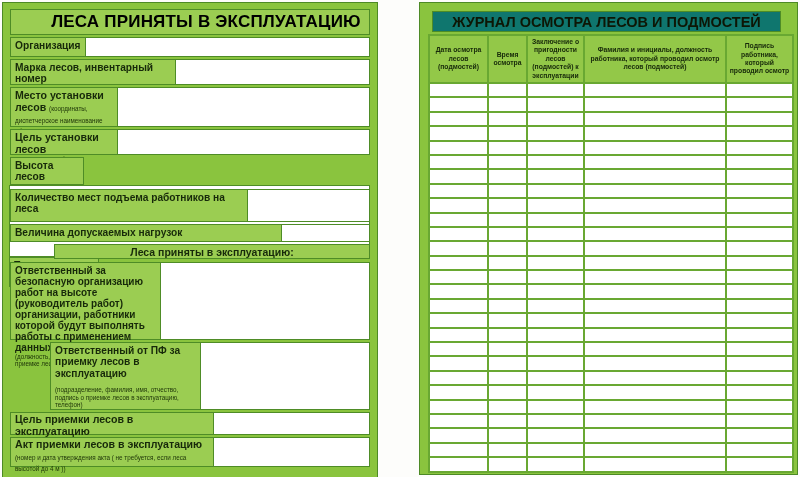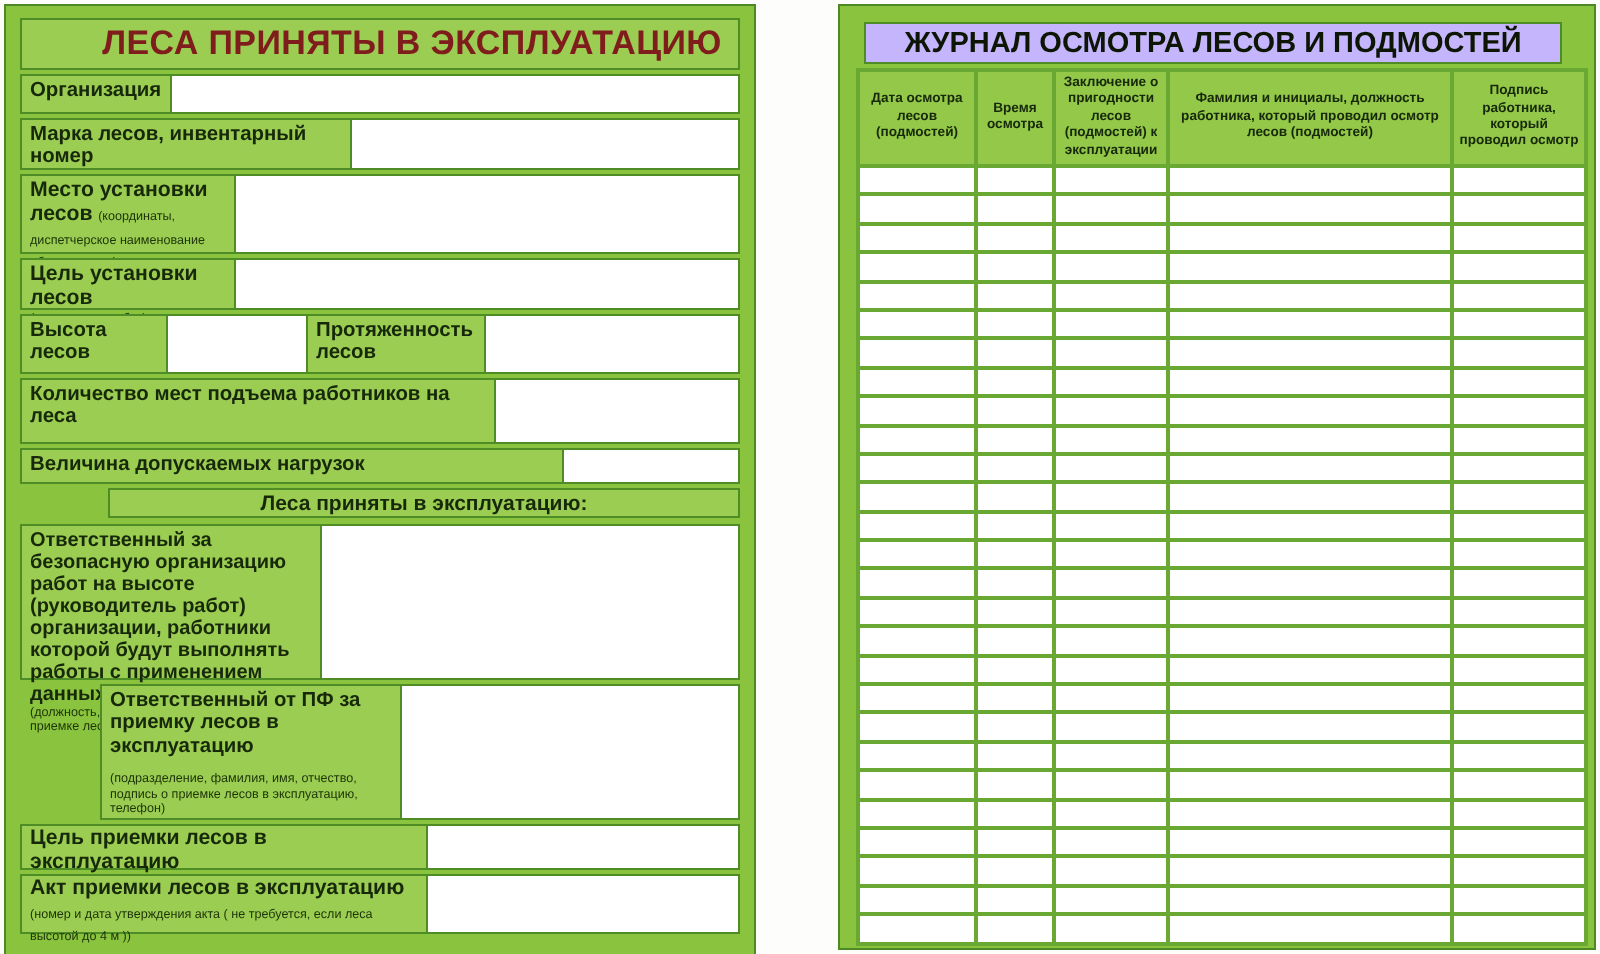--- a/index.html
+++ b/index.html
@@ -5,32 +5,32 @@
   html,body{margin:0;padding:0;background:#fdfdfb;}
   body{width:800px;height:477px;overflow:hidden;position:relative;
        font-family:"Liberation Sans",sans-serif;color:#17290a;}
   .form{position:absolute;background:#8ac43e;border:1px solid #4d8a26;box-sizing:border-box;}
   #left-form{left:2px;top:2px;width:376px;height:482px;padding:6px 7px;}
   #right-form{left:419px;top:2px;width:379px;height:473px;padding:8px 6px 6px 8px;}
   .cell{border:1.5px solid #4e8c26;box-sizing:border-box;background:#9bcd52;}
   .lrow{display:flex;margin-top:2px;}
   .lrow:first-child{margin-top:0;}
   .title-cell{display:flex;align-items:center;justify-content:center;
-      font-weight:bold;font-size:17px;letter-spacing:.2px;color:#7f1d1d;width:100%;padding-left:32px;}
+      font-weight:bold;font-size:17px;letter-spacing:.2px;color:#000000;width:100%;padding-left:32px;}
   .glabel{color:#17290a;font-weight:bold;font-size:10.2px;line-height:1.12;
       padding:2px 3px 1px 4px;flex-shrink:0;}
   .glabel .sub{display:inline;font-weight:normal;font-size:6.3px;line-height:1.15;color:#1d3408;}
   .col{display:flex;flex-direction:column;justify-content:space-between;}
   .col .sub{display:block;}
   .winput{background:#ffffff;flex:1;margin-left:-1.5px;}
   .section-cell{width:100%;display:flex;align-items:center;justify-content:center;
       font-weight:bold;font-size:10.5px;margin-left:44px;}
   .sm-main{display:block;font-weight:bold;font-size:10.6px;}
   
-  .jtitle{border:1.5px solid #4e8c26;box-sizing:border-box;background:#c4b5fd;
+  .jtitle{border:1.5px solid #4e8c26;box-sizing:border-box;background:#0f766e;
       height:21px;margin:0 10px 2px 4px;display:flex;align-items:center;justify-content:center;
       font-weight:bold;font-size:14.5px;color:#0d1605;}
   table{width:100%;border-collapse:collapse;table-layout:fixed;margin-top:1px;}
   th{border:2px solid #69a832;background:#93c848;color:#17290a;
       font-weight:bold;font-size:6.8px;line-height:1.25;padding:1px;height:44px;
       vertical-align:middle;text-align:center;overflow:hidden;}
   td{border:2px solid #69a832;background:#ffffff;height:12.4px;padding:0;}
 </style>
 </head>
 <body>
@@ -54,21 +54,21 @@
     </div>
     <div class="cell winput"></div>
   </div>
   <div class="lrow" style="height:26px;">
     <div class="cell glabel col" style="width:108px;justify-content:flex-start;">
       <span class="sm-main">Цель установки лесов</span>
       <span class="sub">(содержание работ)</span>
     </div>
     <div class="cell winput"></div>
   </div>
-  <div class="lrow" style="height:30px;">
+  <div class="lrow" style="height:30px;flex-direction:column;">
     <div class="cell glabel" style="width:74px;">Высота лесов</div>
     <div class="cell winput" style="flex:0 0 72px;"></div>
     <div class="cell glabel" style="width:90px;margin-left:-1.5px;">Протяженность лесов</div>
     <div class="cell winput"></div>
   </div>
   <div class="lrow" style="height:33px;">
     <div class="cell glabel" style="width:238px;">Количество мест подъема работников на леса</div>
     <div class="cell winput"></div>
   </div>
   <div class="lrow" style="height:18px;">

